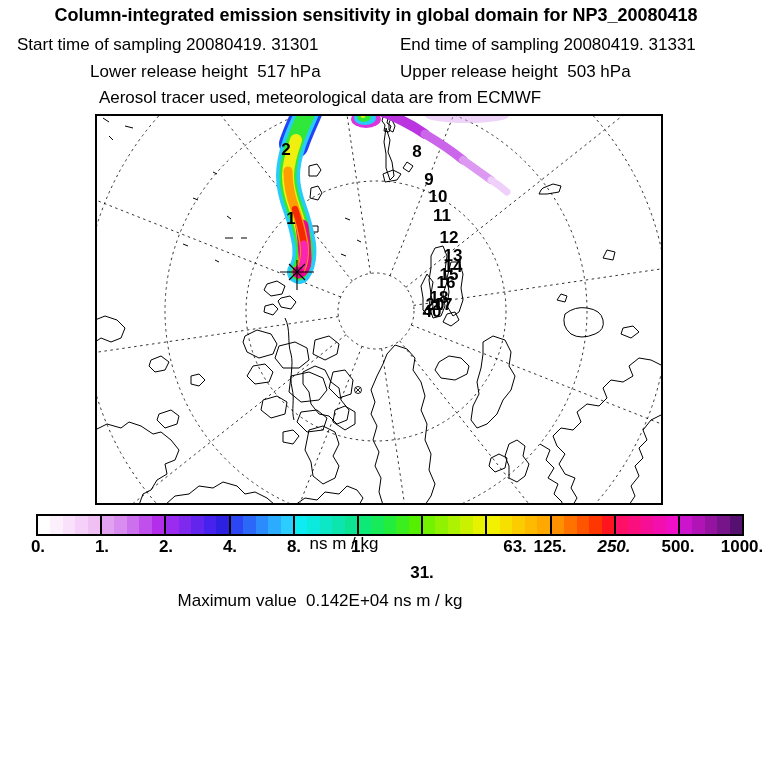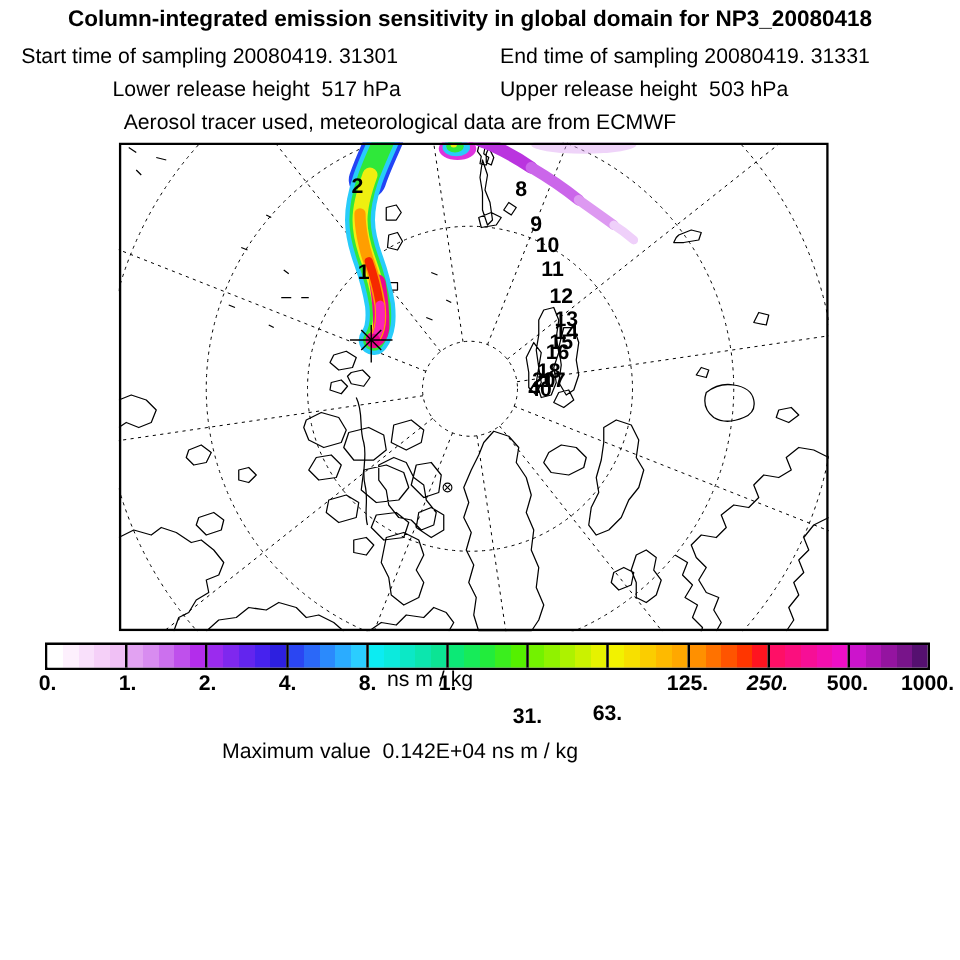--- a/index.html
+++ b/index.html
@@ -190,20 +190,20 @@
     <div class="seg" style="background: linear-gradient(to right, rgb(204, 20, 204) 0%, rgb(204, 20, 204) 20%, rgb(176, 20, 182) 20%, rgb(176, 20, 182) 40%, rgb(148, 20, 160) 40%, rgb(148, 20, 160) 60%, rgb(120, 20, 138) 60%, rgb(120, 20, 138) 80%, rgb(85, 16, 112) 80%, rgb(85, 16, 112) 100%);"></div>
   </div>
 <div id="ticks">
     <span class="cbar-tick" style="left: 38px;">0.</span>
     <span class="cbar-tick" style="left: 102px;">1.</span>
     <span class="cbar-tick" style="left: 166px;">2.</span>
     <span class="cbar-tick" style="left: 230px;">4.</span>
     <span class="cbar-tick" style="left: 294px;">8.</span>
     <span class="cbar-tick" style="left: 358px;">1.</span>
     <span class="cbar-tick" style="left: 422px; margin-top: 26px;">31.</span>
-    <span class="cbar-tick" style="left: 486px; margin-top: 24px;">63.</span>
+    <span class="cbar-tick" style="left: 515px;">63.</span>
     <span class="cbar-tick" style="left: 550px;">125.</span>
     <span class="cbar-tick" style="left: 614px; font-style: italic;">250.</span>
     <span class="cbar-tick" style="left: 678px;">500.</span>
     <span class="cbar-tick" style="left: 742px;">1000.</span>
   </div>
 <div class="abs center-line units">ns m / kg</div>
 <div class="abs center-line maxline pre">Maximum value  0.142E+04 ns m / kg</div>
 
 </body></html>

